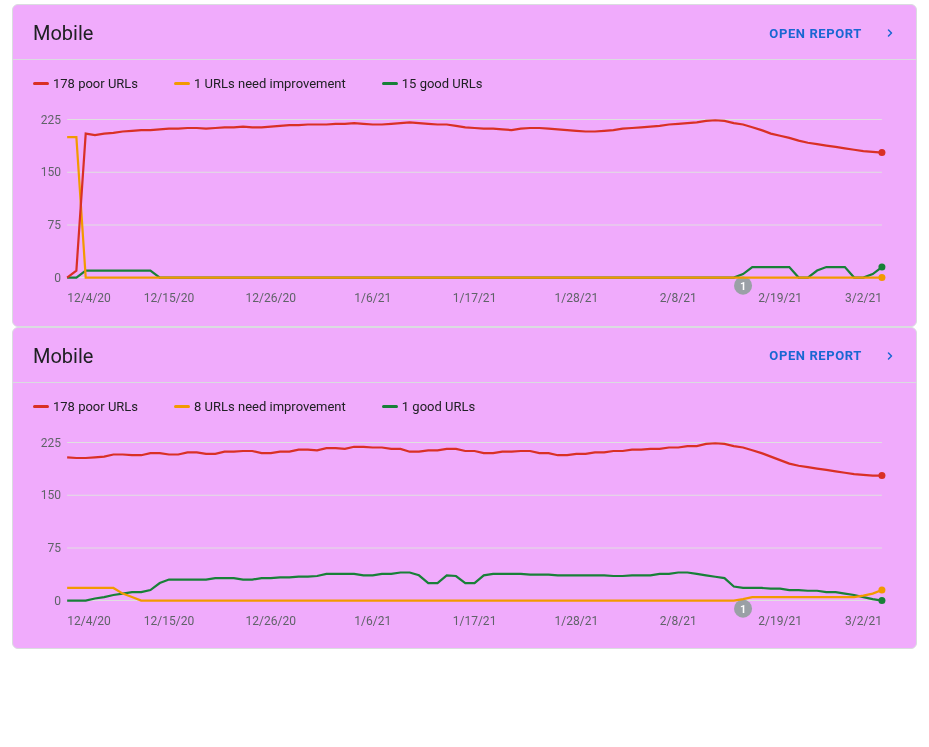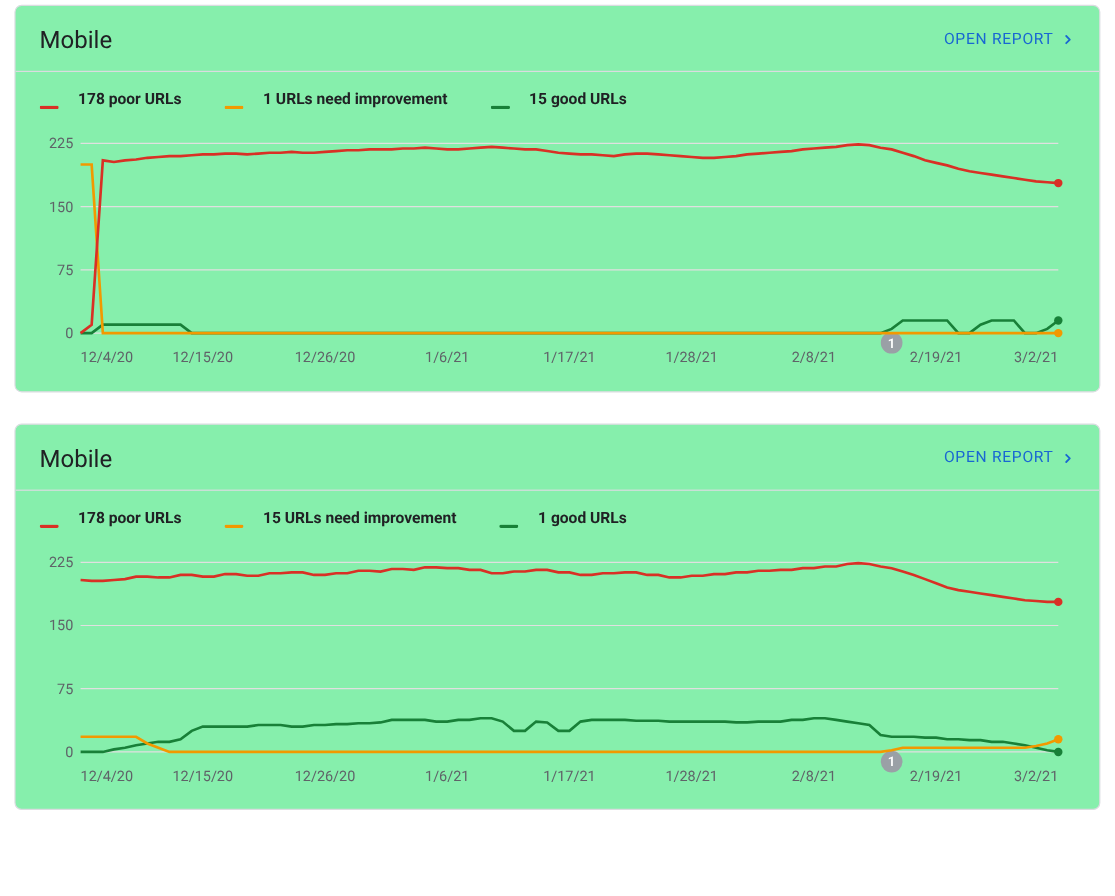--- a/index.html
+++ b/index.html
@@ -22,56 +22,55 @@
     font-size: 14px;
   }
   .page {
     width: 929px;
     padding: 4px 12px 20px 12px;
     box-sizing: border-box;
   }
   .card {
     border: 1px solid var(--border);
     border-radius: 6px;
-    margin-bottom: 26px;
-    background: #86efac;
+    background: #f0abfc;
     box-shadow: 0 0 0 rgba(0,0,0,0);
   }
   .card-header {
     display: flex;
     align-items: center;
     justify-content: space-between;
     padding: 16px 20px 14px 20px;
     border-bottom: 1px solid var(--border);
   }
   .card-title {
     font-size: 20px;
     font-weight: 400;
     color: var(--text);
   }
   .open-report {
     display: inline-flex;
     align-items: center;
-    gap: 6px;
+    gap: 22px;
     color: var(--blue);
     font-size: 13px;
-    font-weight: 400;
+    font-weight: 700;
     letter-spacing: .6px;
     cursor: pointer;
   }
   .open-report svg { width: 12px; height: 12px; }
 
   .legend {
     display: flex;
     gap: 36px;
     padding: 16px 20px 6px 20px;
     font-size: 13px;
     color: var(--text);
   }
-  .legend-item { display: inline-flex; align-items: flex-end; gap: 16px; font-weight: bold; }
+  .legend-item { display: inline-flex; align-items: center; gap: 4px; }
   .legend-dash {
     width: 16px; height: 0;
     border-top-width: 3px;
     border-top-style: solid;
     border-radius: 2px;
   }
   .red    { border-color: var(--red);    color: var(--red); }
   .yellow { border-color: var(--yellow); color: var(--yellow); }
   .green  { border-color: var(--green);  color: var(--green); }
 
@@ -176,21 +175,21 @@
       </div>
     </div>
 
     <div class="legend">
       <span class="legend-item">
         <span class="legend-dash red"></span>
         <span>178 poor URLs</span>
       </span>
       <span class="legend-item">
         <span class="legend-dash yellow"></span>
-        <span>15 URLs need improvement</span>
+        <span>8 URLs need improvement</span>
       </span>
       <span class="legend-item">
         <span class="legend-dash green"></span>
         <span>1 good URLs</span>
       </span>
     </div>
 
     <div class="plot-wrap">
       <svg class="plot" viewBox="0 0 860 210">
           <line x1="34" x2="846" y1="176" y2="176" class="gridline"></line>

